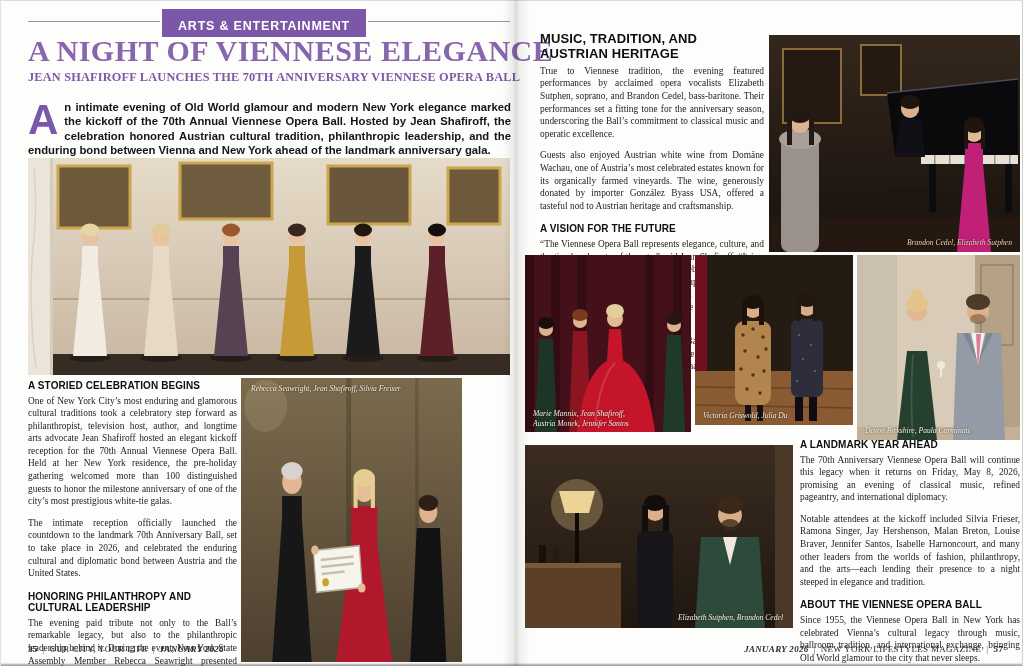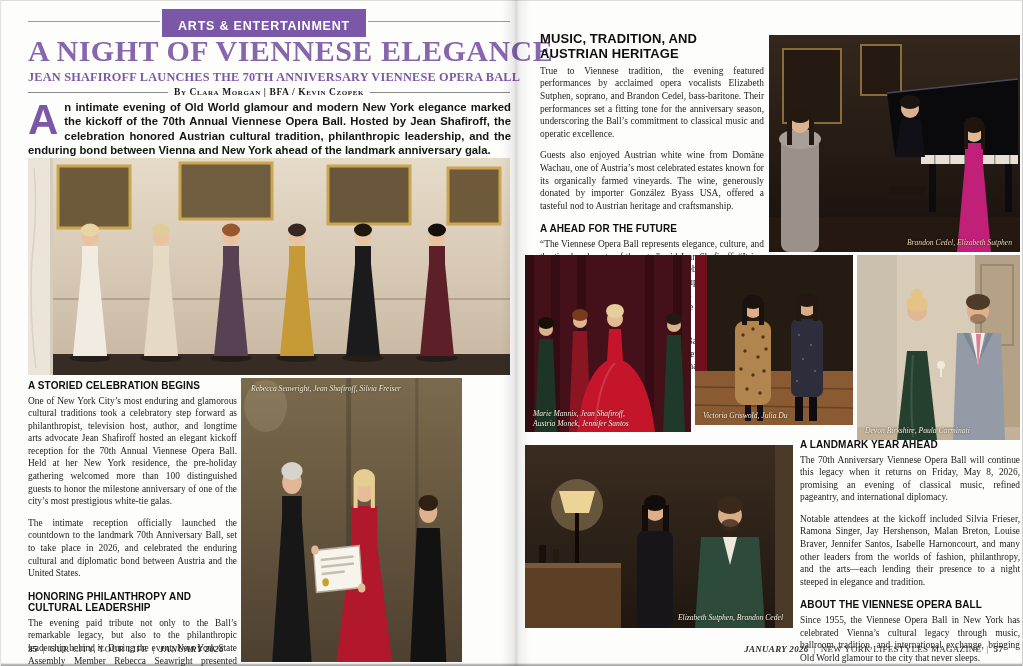--- a/index.html
+++ b/index.html
@@ -50,25 +50,20 @@
 </style>
 </head>
 <body>
 
 <div class="spread">
 
   <div class="abs kicker-rule"></div>
   <div class="abs kicker-badge">ARTS &amp; ENTERTAINMENT</div>
   <div class="abs title">A NIGHT OF VIENNESE ELEGANCE</div>
   <div class="abs subtitle">JEAN SHAFIROFF LAUNCHES THE 70TH ANNIVERSARY VIENNESE OPERA BALL</div>
-  <div class="abs byline-row">
-    <span class="rule"></span>
-    <span class="byline-text">By Clara Morgan | BFA / Kevin Czopek</span>
-    <span class="rule"></span>
-  </div>
 
   <div class="abs lead">
     <span class="dropcap">A</span><span>n intimate evening of Old World glamour and modern New York elegance marked the kickoff of the 70th Annual Viennese Opera Ball. Hosted by Jean Shafiroff, the celebration honored Austrian cultural tradition, philanthropic leadership, and the enduring bond between Vienna and New York ahead of the landmark anniversary gala.</span>
   </div>
 
   <div class="photo" style="left:28px;top:158px;width:482px;height:217px;">
     <svg viewBox="0 0 482 217" preserveAspectRatio="none">
       <defs>
         <linearGradient id="h-w" x1="0" y1="0" x2="0" y2="1">
           <stop offset="0" stop-color="#e6dbc9"></stop>
@@ -177,21 +172,21 @@
     <span class="num">35</span><span class="sep">|</span><span>OUR CITY, YOUR LIFE</span><span class="sep">|</span><span class="date">JANUARY 2026</span>
   </div>
 
   <div class="col" style="left:540px;top:32px;width:224px;">
     <div class="sec">
       <h3 style="font-size:13px;">MUSIC, TRADITION, AND AUSTRIAN HERITAGE</h3>
       <p>True to Viennese tradition, the evening featured performances by acclaimed opera vocalists Elizabeth Sutphen, soprano, and Brandon Cedel, bass-baritone. Their performances set a fitting tone for the anniversary season, underscoring the Ball’s commitment to classical music and operatic excellence.</p>
       <p>Guests also enjoyed Austrian white wine from Domäne Wachau, one of Austria’s most celebrated estates known for its organically farmed vineyards. The wine, generously donated by importer González Byass USA, offered a tasteful nod to Austrian heritage and craftsmanship.</p>
     </div>
     <div class="sec sec2">
-      <h3>A AHEAD FOR THE FUTURE</h3>
+      <h3>A VISION FOR THE FUTURE</h3>
       <p>“The Viennese Opera Ball represents elegance, culture, and the timeless beauty of the arts,” said Jean Shafiroff. “It is a privilege to host this gathering in celebration of its 70th year as we honor tradition while supporting the next generation of artistic excellence. As a past honoree and chairwoman, I am excited to chair the 70th Anniversary Gala once again.”</p>
       <p>Founded in 1955, the Viennese Opera Ball has long served as a cultural bridge—connecting modern-day New York with the grandeur of 19th-century Vienna while supporting charitable causes through the arts</p>
     </div>
   </div>
 
   <div class="photo" style="left:769px;top:35px;width:251px;height:217px;">
     <svg viewBox="0 0 251 217" preserveAspectRatio="none">
       <defs>
         <linearGradient id="p-bg" x1="0" y1="0" x2="0" y2="1">
           <stop offset="0" stop-color="#34271d"></stop>

